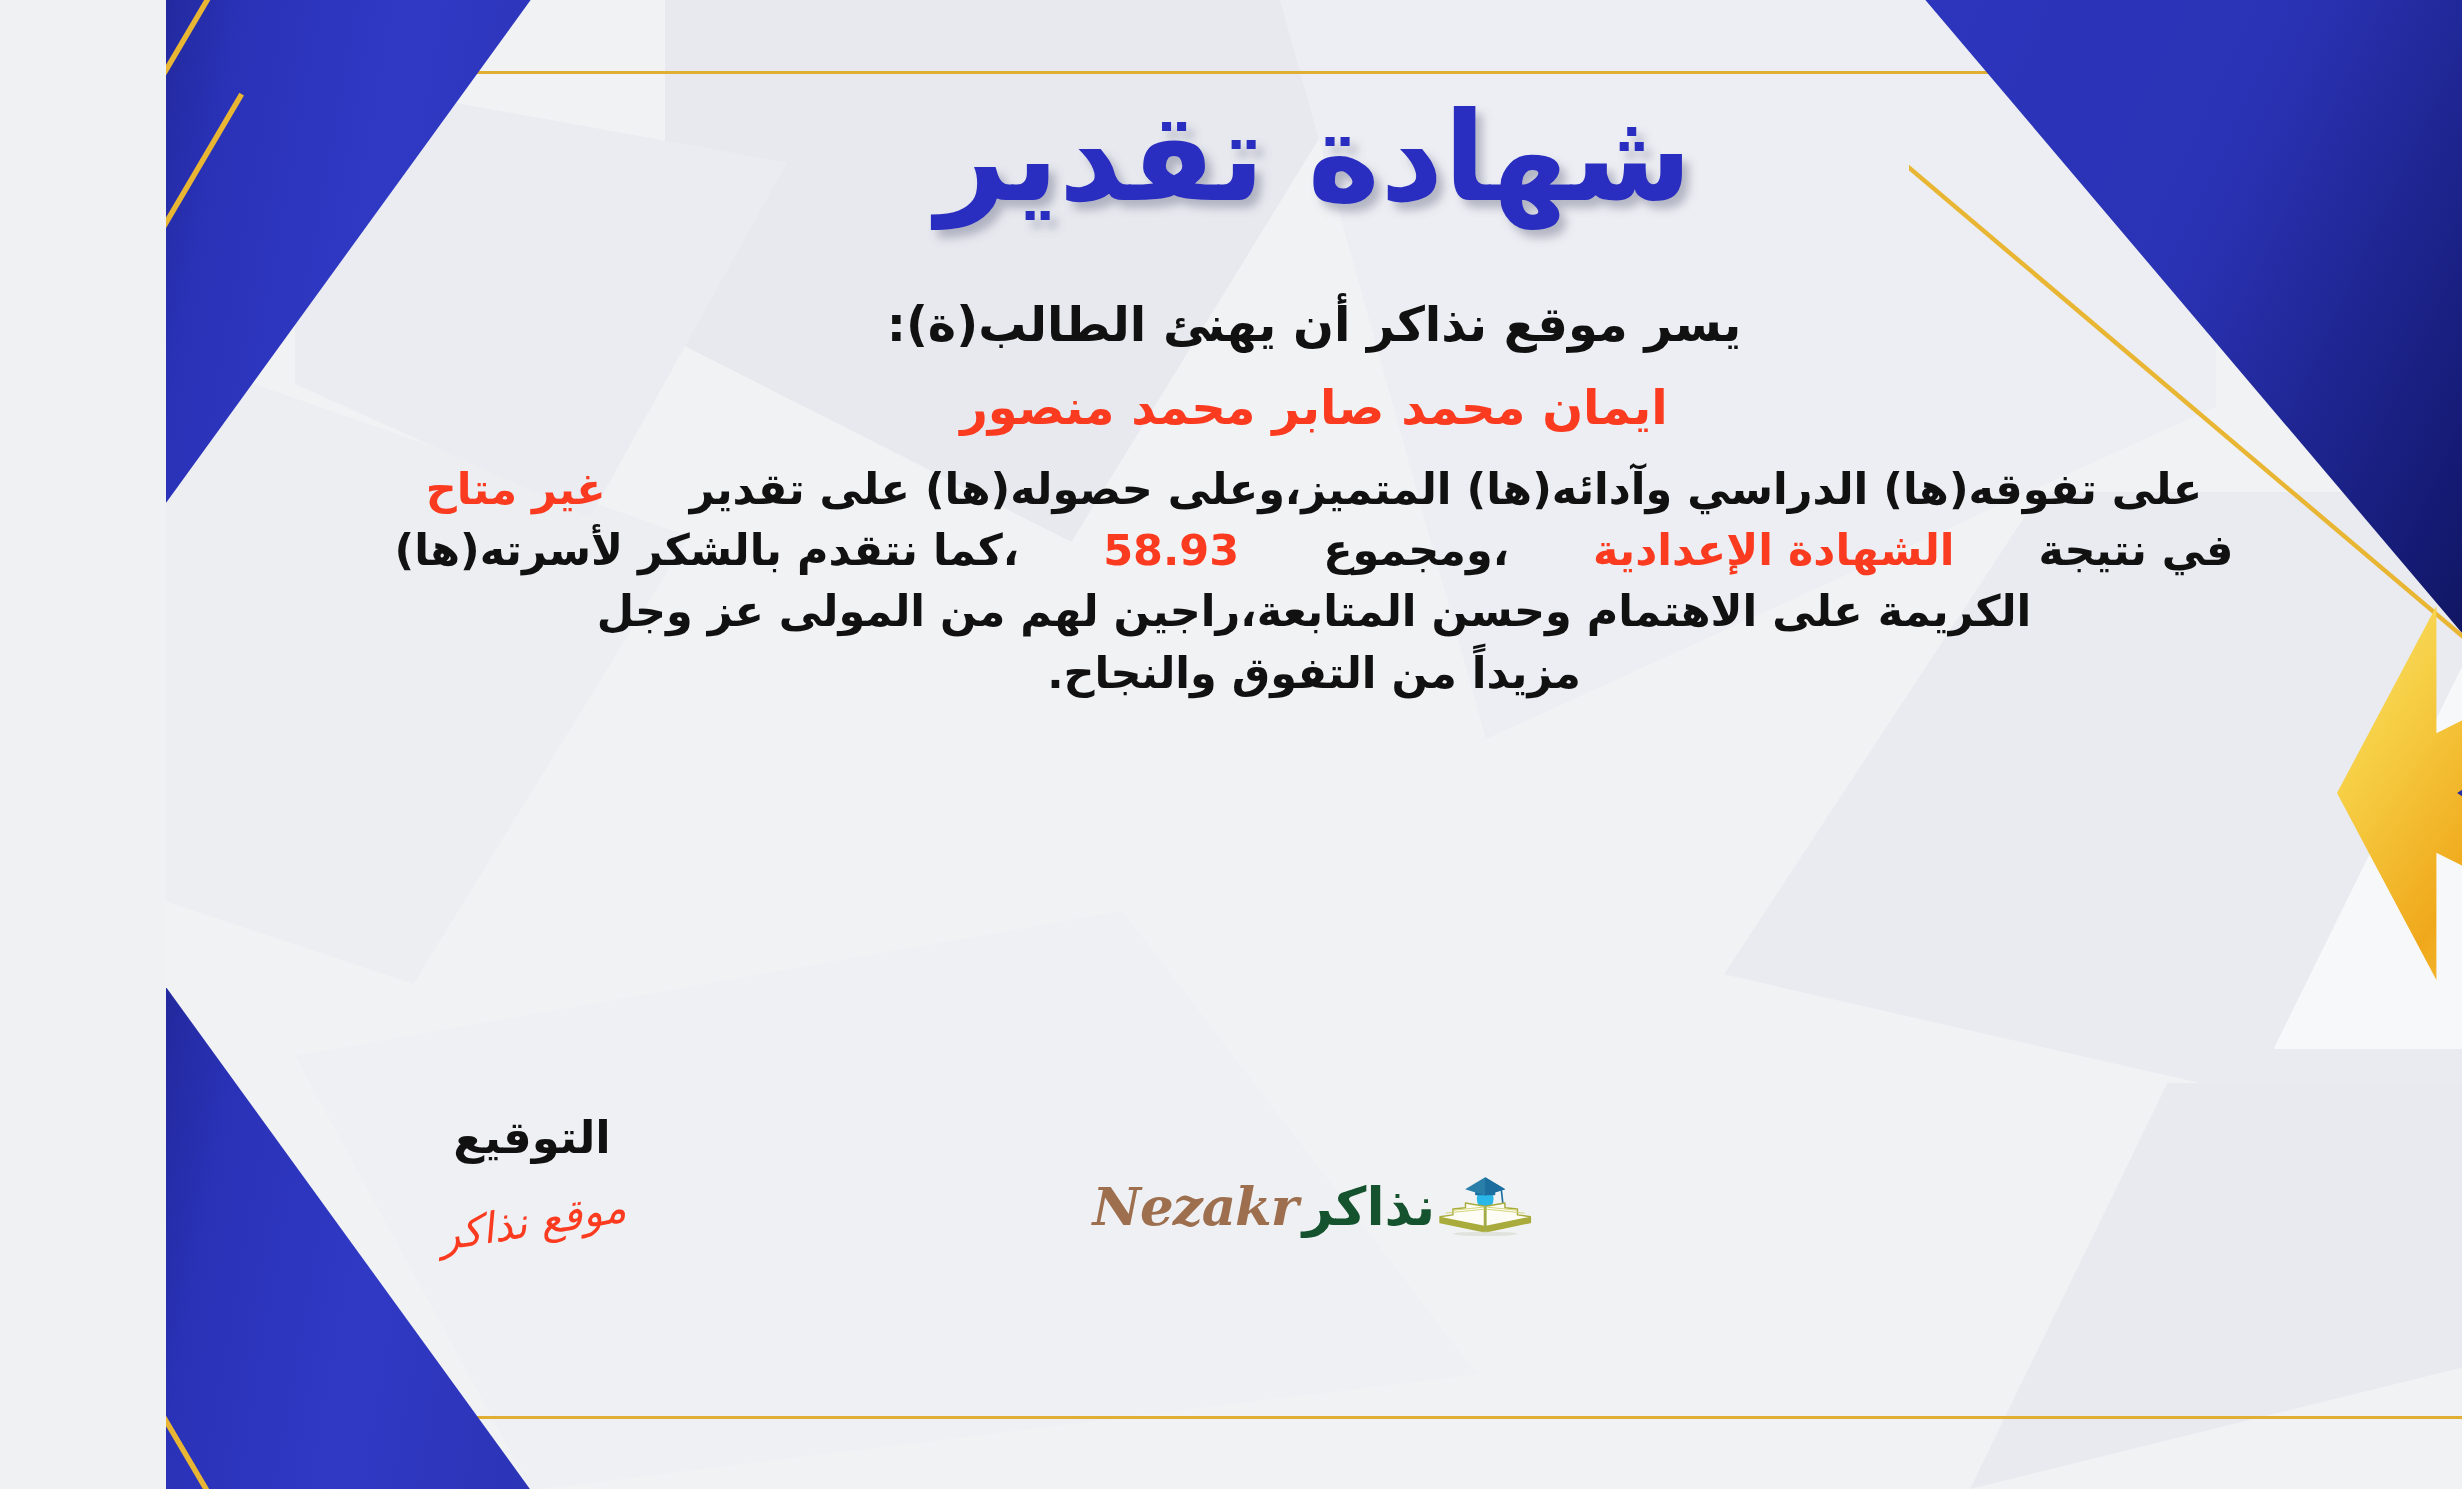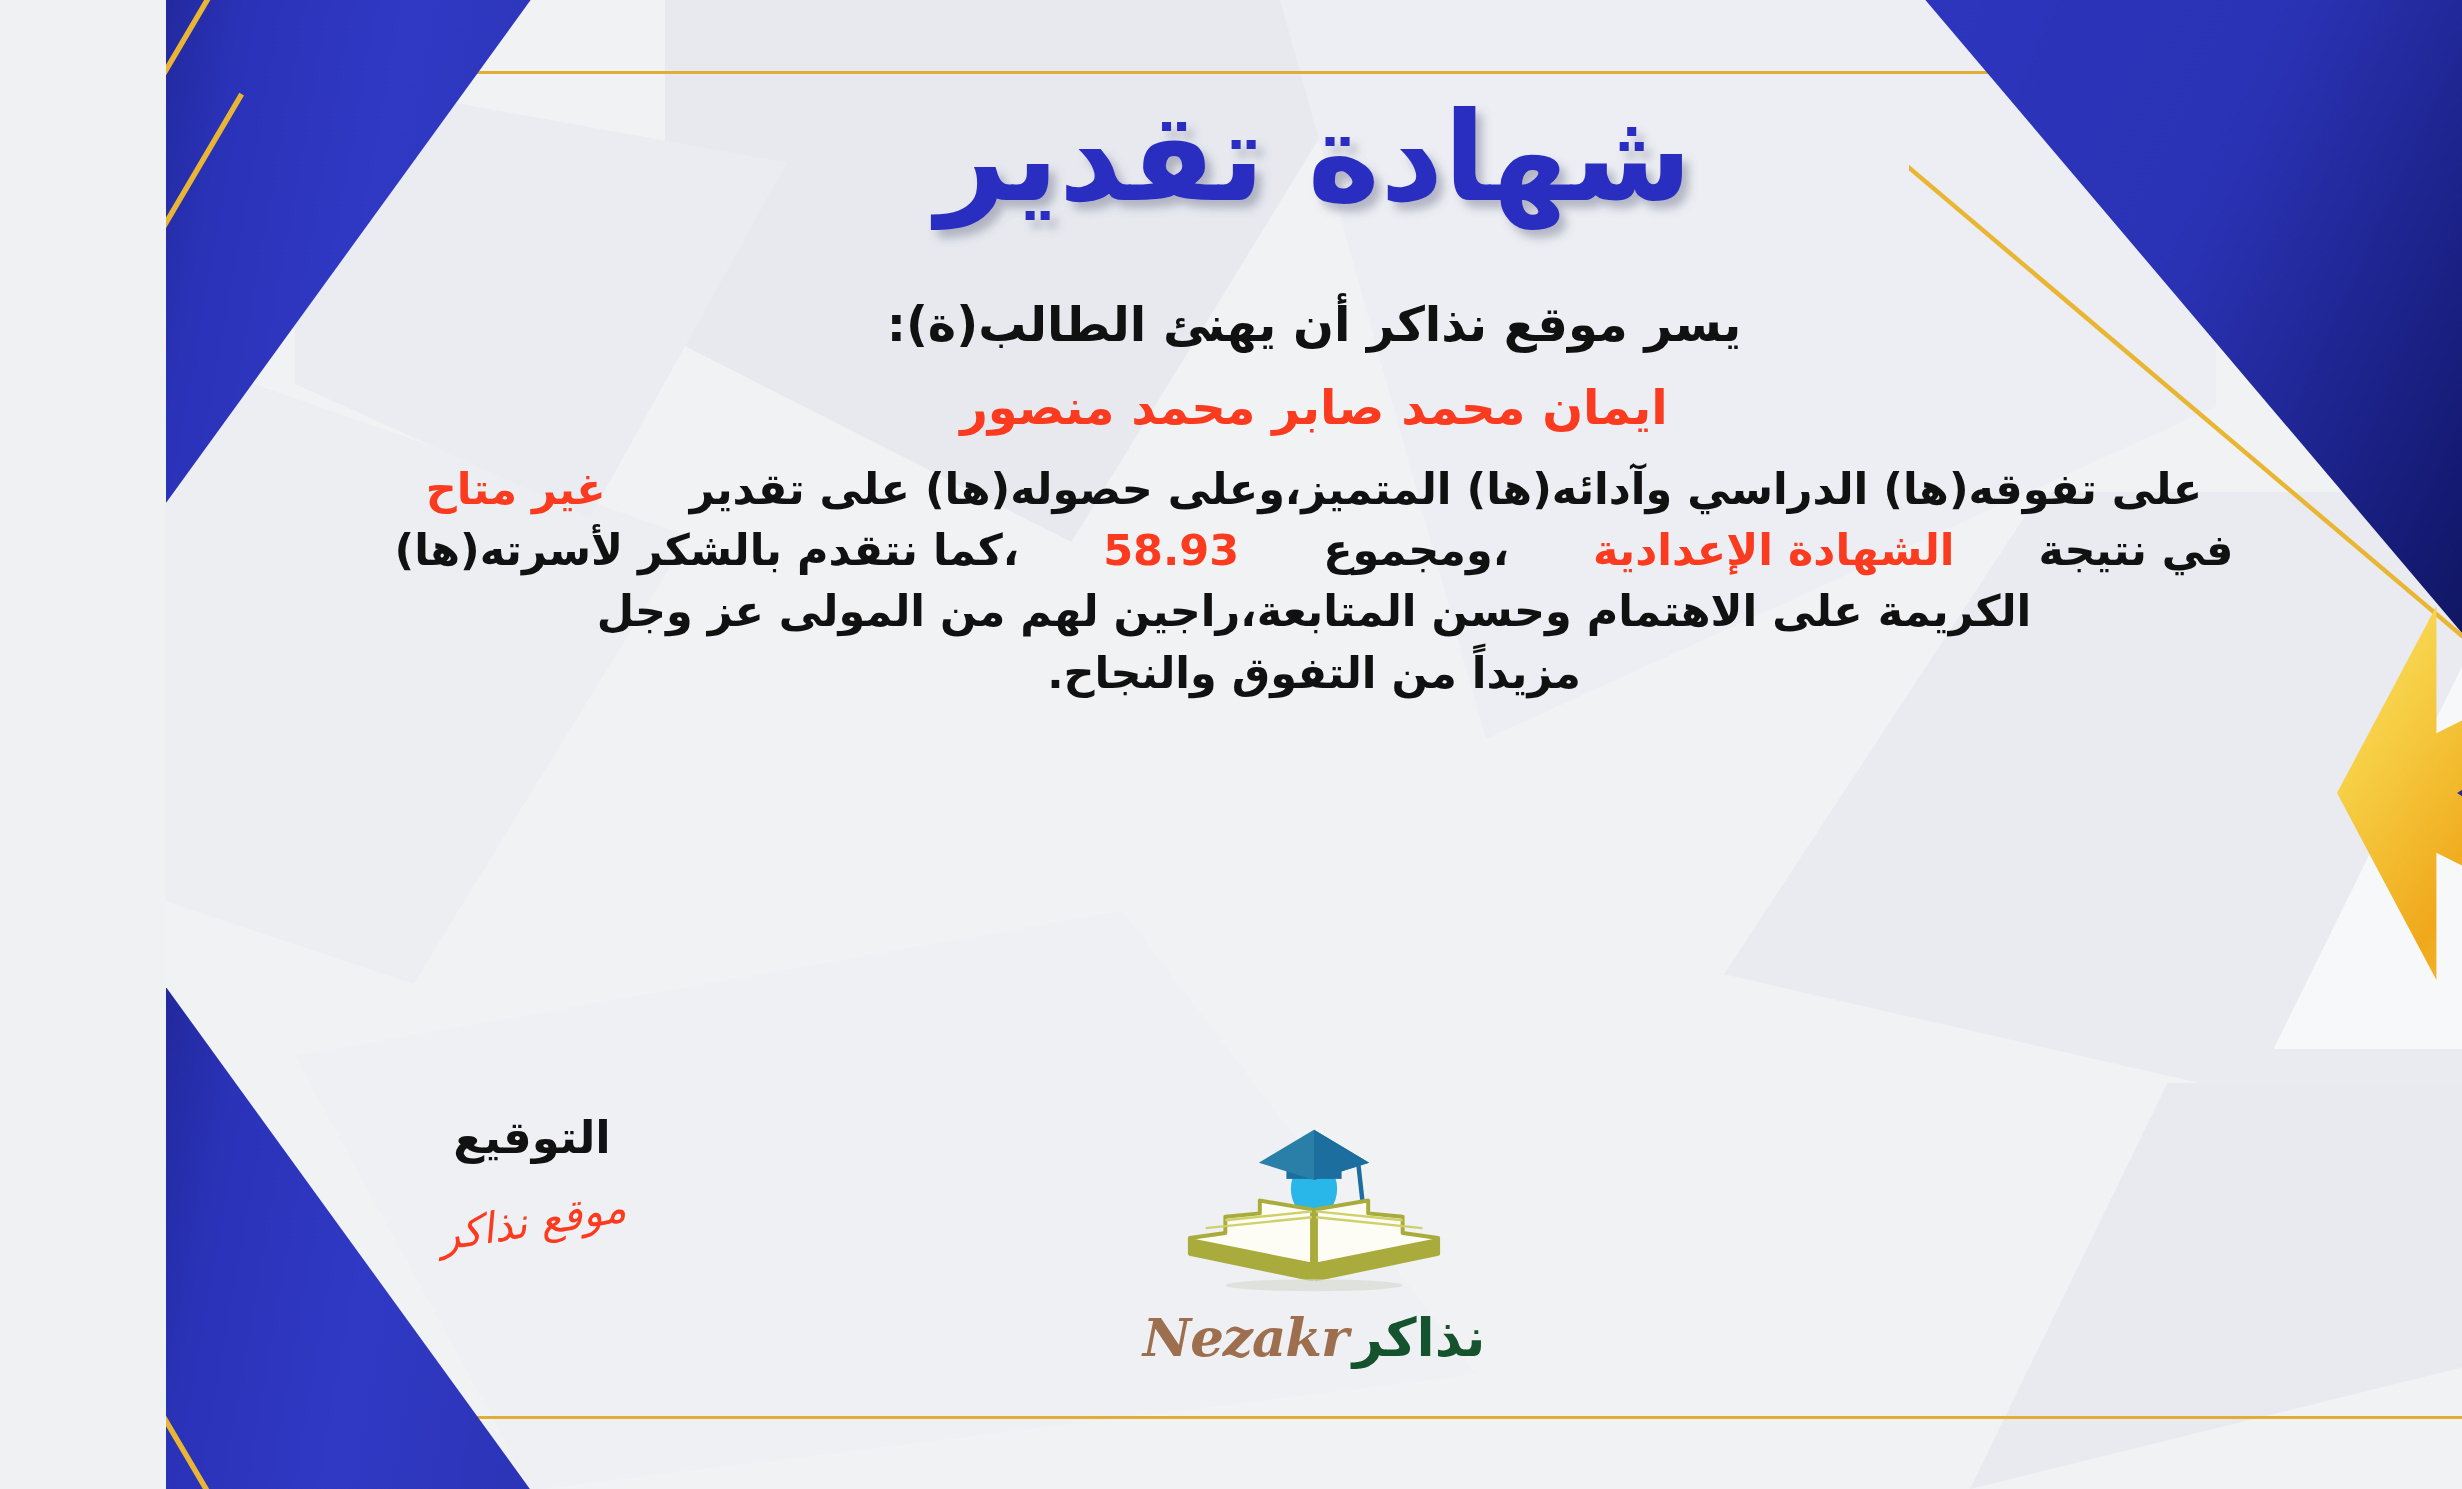--- a/index.html
+++ b/index.html
@@ -99,21 +99,21 @@
 
   
   #footer{position:absolute;bottom:103px;left:0;right:0;height:276px;z-index:10;}
   #sig-block{position:absolute;right:auto;left:340px;top:0;width:384px;text-align:center;}
   #sig-label{font-size:45px;font-weight:700;color:#111;}
   #sig-script{margin-top:32.5px;font-size:42px;color:#fb3b20;
      font-family:"DejaVu Serif","Liberation Serif",serif;
      font-style:italic;transform:rotate(-9deg);display:inline-block;}
 
   #logo-block{position:absolute;left:0;right:0;margin:0 auto;top:-4.9px;width:443px;
-     display:flex;flex-direction:column;align-items:center;}
+     display:flex;flex-direction:row;align-items:center;}
   #logo-svg{width:276px;height:197px;}
   #logo-word{margin-top:3px;display:flex;align-items:baseline;gap:4.9px;
      direction:ltr;}
   .logo-en{font-size:53px;font-weight:700;color:#9d6f4e;
      font-family:"DejaVu Serif","Liberation Serif",serif;font-style:italic;letter-spacing:-1px;}
   .logo-ar{font-size:53px;font-weight:700;color:#14532d;
      font-family:"DejaVu Sans","Liberation Sans",sans-serif;}
 </style>
 </head>
 <body>

